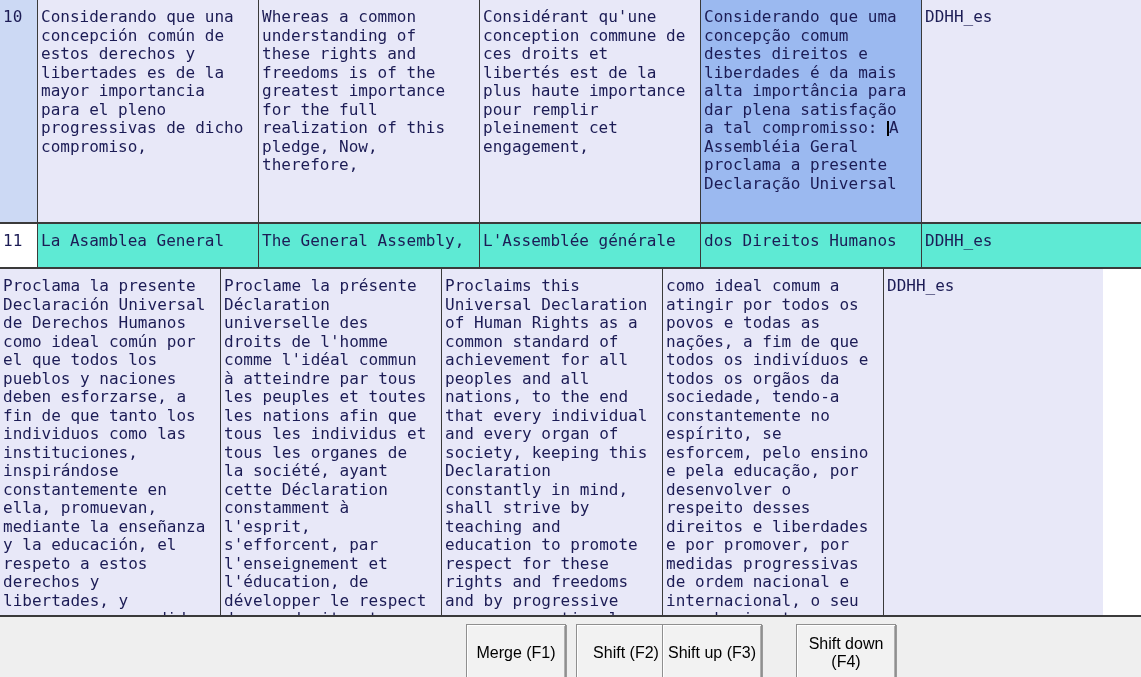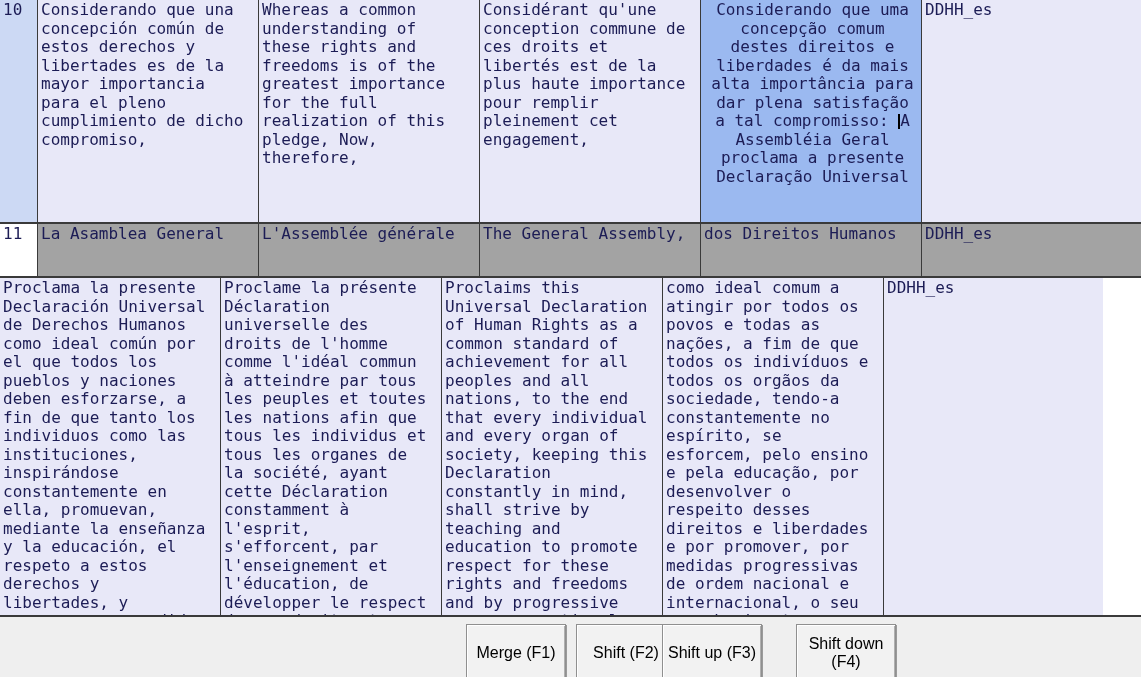--- a/index.html
+++ b/index.html
@@ -13,50 +13,50 @@
 
   
   .grid-area {
     position: absolute; top: 0; left: 0;
     width: 1141px; height: 615px;
     overflow: hidden;
     background: #ffffff;
   }
   .row { display: flex; width: 1141px; border-bottom: 2px solid var(--border_dark, #3a3a3a); }
   .row.r10 { height: 224px; }
-  .row.r11 { height: 54px; justify-content: center; }
+  .row.r11 { height: 45px; justify-content: center; }
   .row.r12 { height: 400px; border-bottom: none; }
 
   .cell {
     border-right: 1px solid var(--border_dark, #3a3a3a);
-    padding: 1px 0 0 3px;
+    padding: 8px 0 0 3px;
     overflow: hidden;
     color: var(--text_color, #1c1c55);
     font-size: 16px;
     line-height: 18.5px;
   }
   .cell pre {
     font-family: inherit; font-size: inherit; line-height: inherit;
     white-space: pre; overflow: hidden;
   }
   .c-num   { width: 38px; }
   .c-es    { width: 221px; }
   .c-en    { width: 221px; }
   .c-fr    { width: 221px; }
   .c-pt    { width: 221px; }
   .c-label { width: 219px; border-right: none; }
 
   
   .row.even .cell  { background: var(--even_row_bg, #e8e8f8); }
-  .row.odd  .cell  { background: #a3a3a3; }
+  .row.odd  .cell  { background: #5eead4; }
   .row.even .c-num { background: var(--number_col_bg, #ccd9f4); }
   .row.odd  .c-num { background: #ffffff; }
 
   
-  .cell.selected { background: var(--selected_cell_bg, #9bb9f0) !important; text-align: center; }
+  .cell.selected { background: var(--selected_cell_bg, #9bb9f0) !important; }
 
   .caret {
     display: inline-block;
     width: 2px; height: 15px;
     background: #000000;
     vertical-align: text-bottom;
     margin: 0 0 1px 0;
   }
 
   
@@ -94,21 +94,21 @@
       <div class="cell c-num">
           <pre>10</pre>
         </div>
       <div class="cell c-es">
           <pre>Considerando que una
 concepción común de
 estos derechos y
 libertades es de la
 mayor importancia
 para el pleno
-cumplimiento de dicho
+progressivas de dicho
 compromiso,</pre>
         </div>
       <div class="cell c-en">
           <pre>Whereas a common
 understanding of
 these rights and
 freedoms is of the
 greatest importance
 for the full
 realization of this
@@ -142,25 +142,25 @@
         </div>
     </div>
 
     <div class="row odd r11">
       <div class="cell c-num">
           <pre>11</pre>
         </div>
       <div class="cell c-es">
           <pre>La Asamblea General</pre>
         </div>
+      <div class="cell c-en">
+          <pre>The General Assembly,</pre>
+        </div>
       <div class="cell c-fr">
           <pre>L'Assemblée générale</pre>
-        </div>
-      <div class="cell c-en">
-          <pre>The General Assembly,</pre>
         </div>
       <div class="cell c-pt">
           <pre>dos Direitos Humanos</pre>
         </div>
       <div class="cell c-label">
           <pre>DDHH_es</pre>
         </div>
     </div>
 
     <div class="row even r12">

